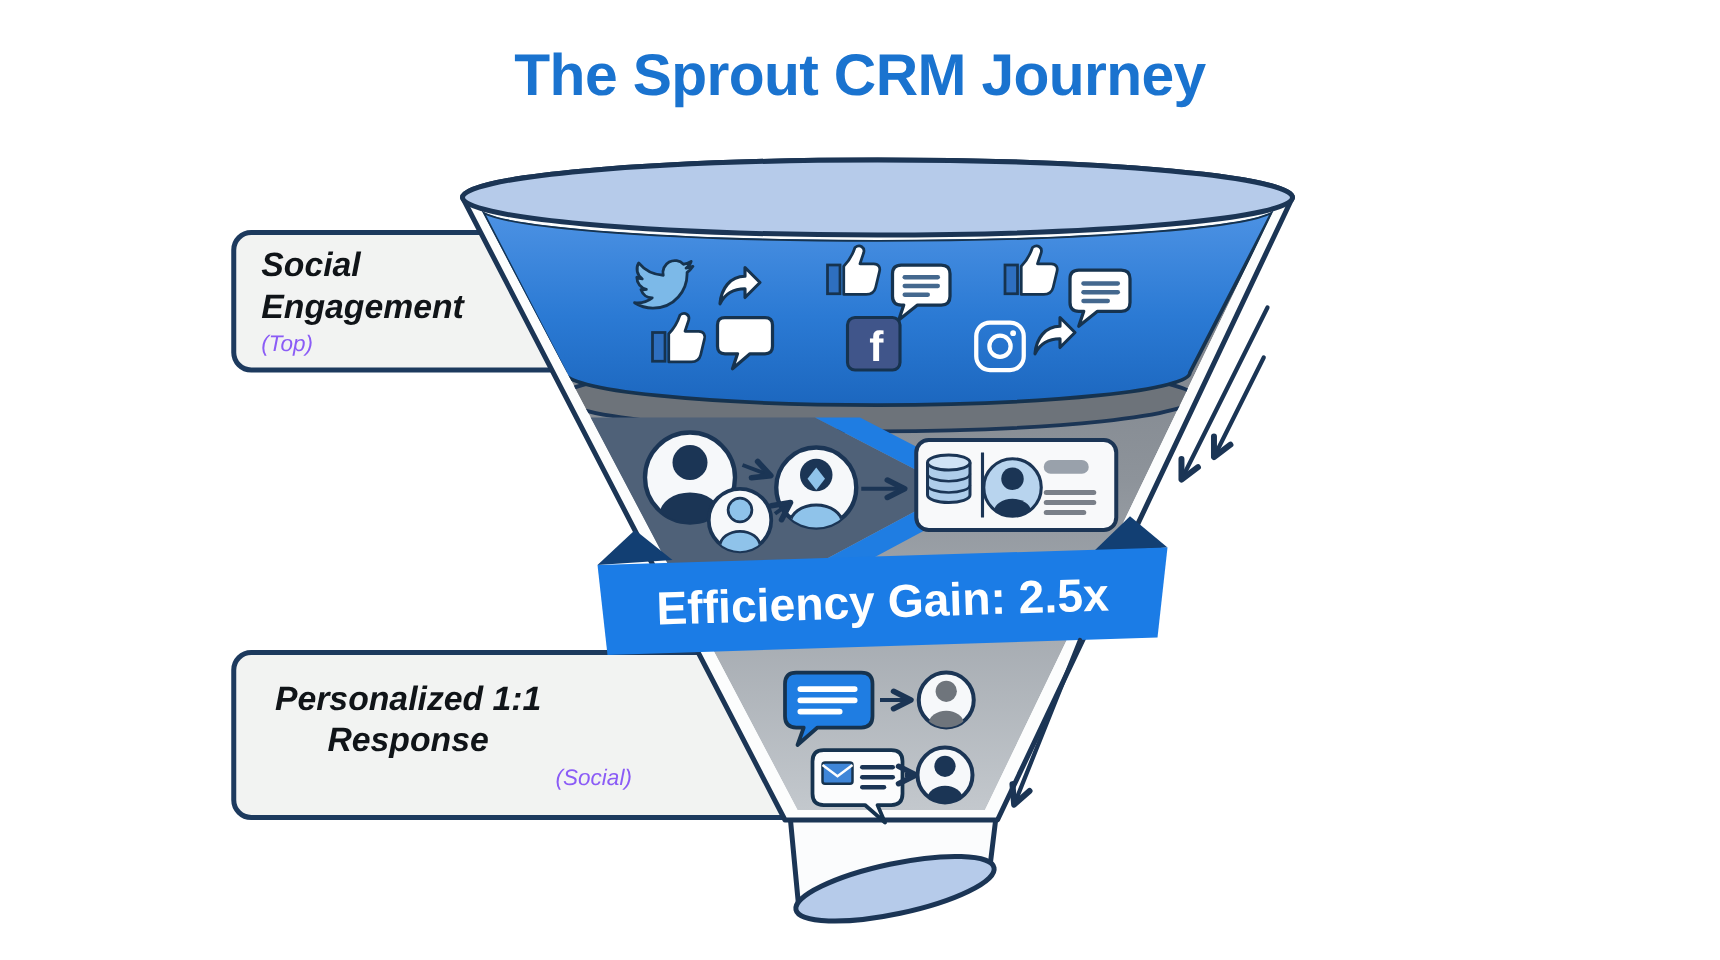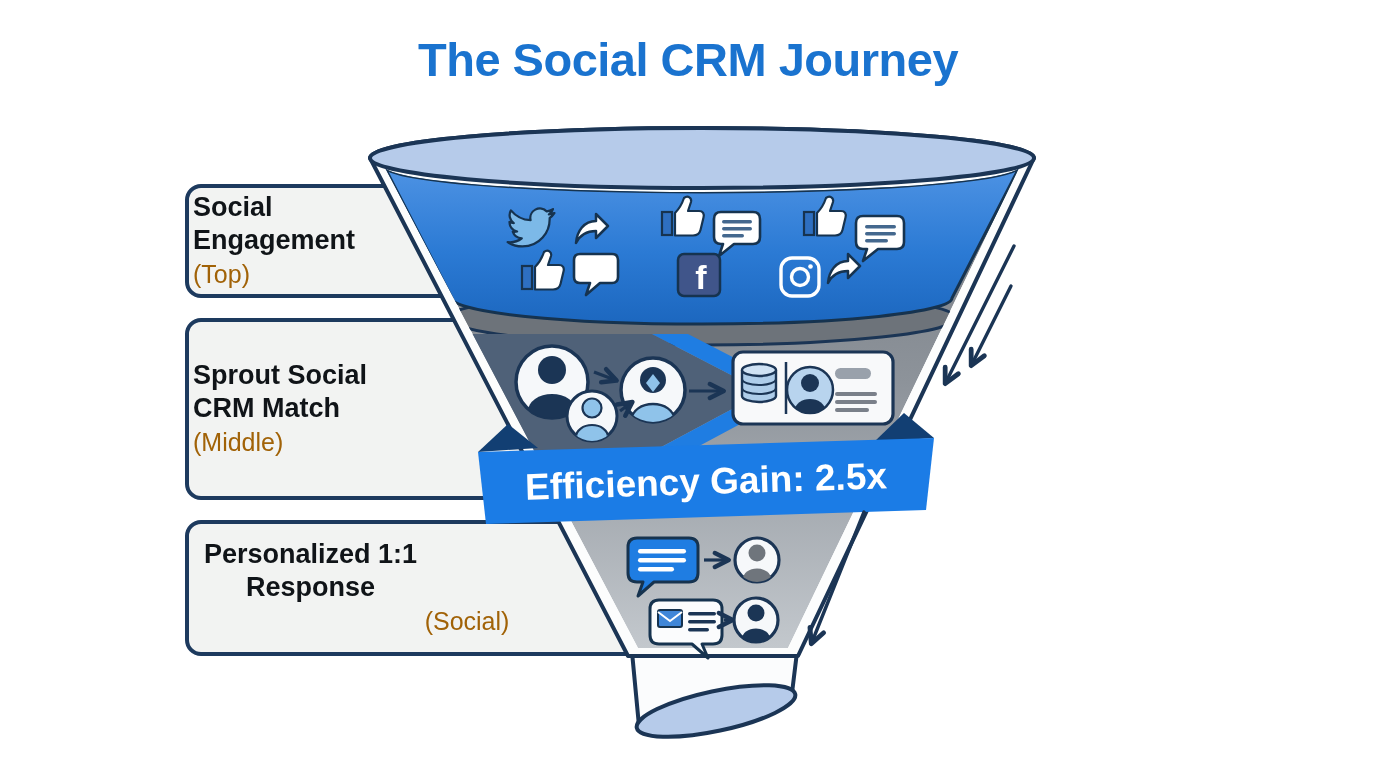--- a/index.html
+++ b/index.html
@@ -6,48 +6,44 @@
   .canvas{
     position:relative;width:1376px;height:768px;overflow:hidden;background:#ffffff;
     font-family:"Liberation Sans", sans-serif;
   }
   .title{
     position:absolute;top:32px;left:0;width:100%;text-align:center;
     font-size:47px;font-weight:700;letter-spacing:-0.5px;color:#1a73cf;z-index:3;
   }
   .stage-box{
     position:absolute;z-index:1;background:#f2f3f2;border:4px solid #1d3a5e;border-radius:16px;
-    display:flex;flex-direction:column;justify-content:center;padding-left:4px;box-sizing:border-box;
+    display:flex;flex-direction:column;justify-content:center;padding-left:20px;box-sizing:border-box;font-style:italic;
   }
   .stage-name{font-weight:700;color:#101418;font-size:27px;line-height:1.22;}
-  .stage-qualifier{font-weight:400;color:#a16207;font-size:25px;line-height:1.25;margin-top:2px;}
+  .stage-qualifier{font-weight:400;color:#8b5cf6;font-size:18px;line-height:1.25;margin-top:2px;}
   .box-top{left:185px;top:184px;width:420px;height:114px;}
   .box-top .stage-name{max-width:200px;}
   .box-middle{left:185px;top:318px;width:560px;height:182px;}
   .box-middle .stage-name{max-width:225px;}
   .box-bottom{left:185px;top:520px;width:560px;height:136px;text-align:center;}
   .box-bottom .stage-name{max-width:235px;}
   svg.funnel{position:absolute;left:0;top:0;z-index:2;}
   .banner-text{font-family:"Liberation Sans", sans-serif;font-weight:700;font-size:37px;fill:#ffffff;}
   .fb-glyph{font-family:"Liberation Sans", sans-serif;font-weight:700;font-size:34px;fill:#ffffff;}
 </style>
 </head>
 <body>
 
 <div class="canvas">
 
-  <div class="title">The Social CRM Journey</div>
+  <div class="title">The Sprout CRM Journey</div>
 
   <div class="stage-box box-top">
     <div class="stage-name">Social Engagement</div>
     <div class="stage-qualifier">(Top)</div>
-  </div>
-  <div class="stage-box box-middle">
-    <div class="stage-name">Sprout Social CRM Match</div>
-    <div class="stage-qualifier">(Middle)</div>
   </div>
   <div class="stage-box box-bottom">
     <div class="stage-name">Personalized 1:1 Response</div>
     <div class="stage-qualifier">(Social)</div>
   </div>
 
   <svg class="funnel" width="1376" height="768" viewBox="0 0 1376 768">
     <defs>
       <linearGradient id="topBlue" x1="0" y1="0" x2="0" y2="1">
         <stop offset="0" stop-color="#4e93e4"></stop>

